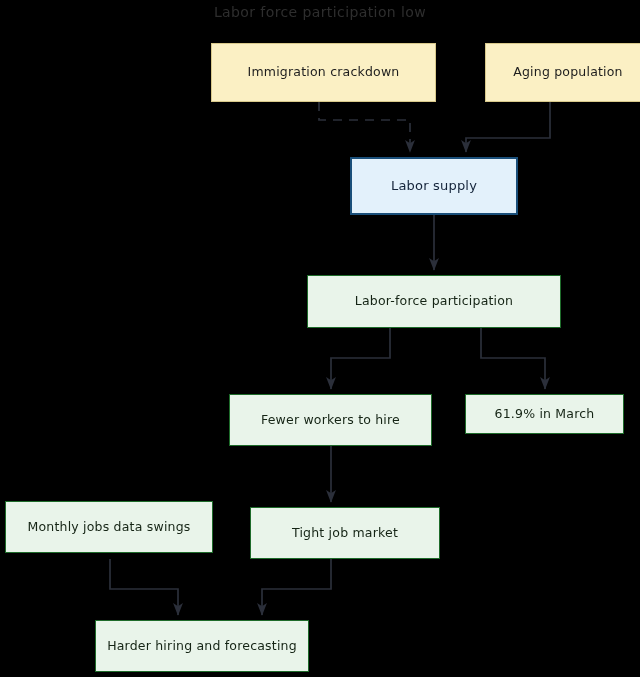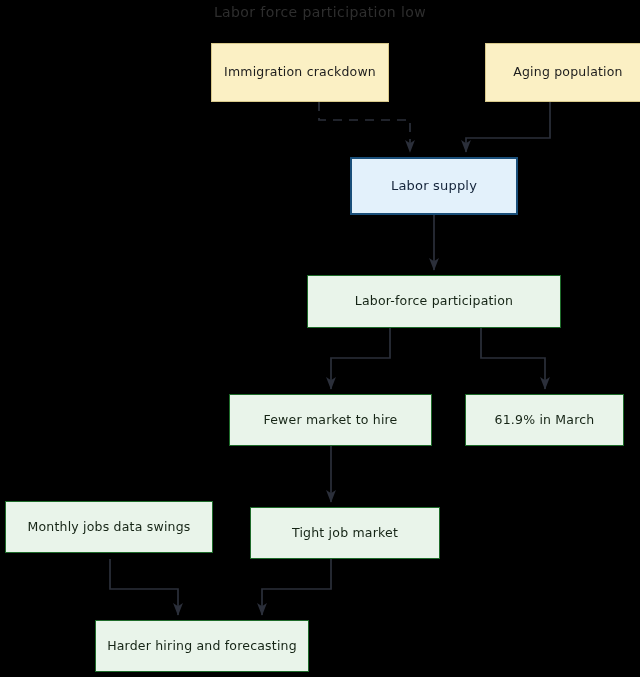--- a/index.html
+++ b/index.html
@@ -113,41 +113,41 @@
 
     <g>
       <path d="M110,559 L110,589 L178,589 L178,615" fill="none" stroke="#2b2f3a" stroke-width="1.7" marker-end="url(#arrowhead)"></path>
     </g>
 
     <g>
       <path d="M331,559 L331,589 L262,589 L262,615" fill="none" stroke="#2b2f3a" stroke-width="1.7" marker-end="url(#arrowhead)"></path>
     </g>
   </svg>
 
-  <div class="node cause" style="left:211px; top:43px; width:178px; height:59px;text-align:right;">
+  <div class="node cause" style="left:211px; top:43px; width:225px; height:59px;text-align:right;">
     <span class="node-label">Immigration crackdown</span>
   </div>
 
   <div class="node cause" style="left:465px; top:43px; width:166px; height:59px;margin-left:20px;">
     <span class="node-label">Aging population</span>
   </div>
 
   <div class="node highlight" style="left:350px; top:157px; width:168px; height:58px;">
     <span class="node-label">Labor supply</span>
   </div>
 
   <div class="node effect" style="left:307px; top:275px; width:254px; height:53px;">
     <span class="node-label">Labor-force participation</span>
   </div>
 
   <div class="node effect" style="left:229px; top:394px; width:203px; height:52px;">
-    <span class="node-label">Fewer market to hire</span>
+    <span class="node-label">Fewer workers to hire</span>
   </div>
 
-  <div class="node effect" style="left:465px; top:394px; width:159px; height:52px;">
+  <div class="node effect" style="left:465px; top:394px; width:159px; height:40px;">
     <span class="node-label">61.9% in March</span>
   </div>
 
   <div class="node effect" style="left:5px; top:477px; width:208px; height:52px;margin-top:24px;">
     <span class="node-label">Monthly jobs data swings</span>
   </div>
 
   <div class="node effect" style="left:250px; top:507px; width:190px; height:52px;">
     <span class="node-label">Tight job market</span>
   </div>

